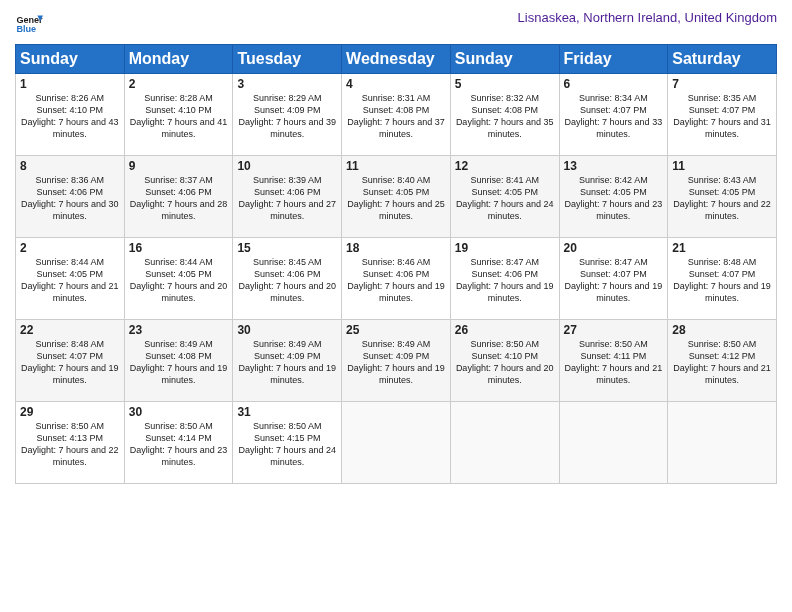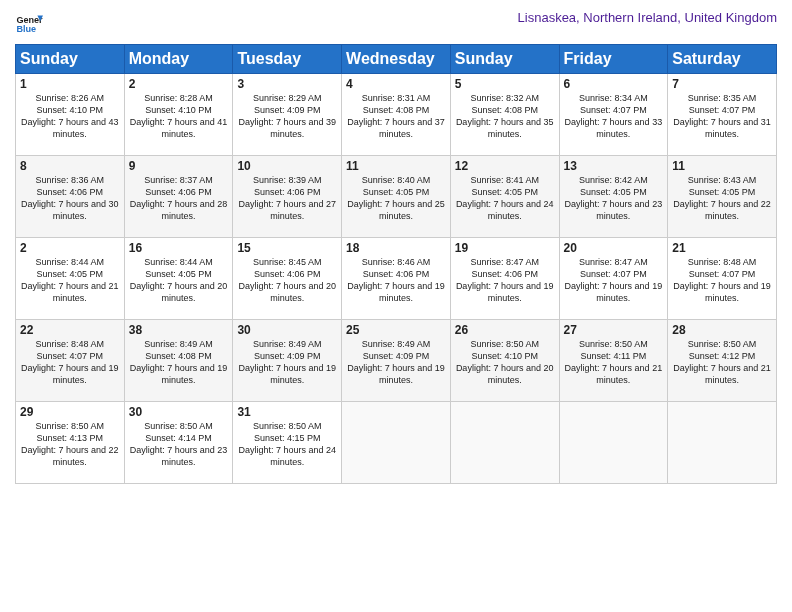--- a/index.html
+++ b/index.html
@@ -291,21 +291,21 @@
         <tr>
           <td>
           <span class="day-num">22</span>
           <div class="day-info">
             Sunrise: 8:48 AM<br>
             Sunset: 4:07 PM<br>
             Daylight: 7 hours and 19 minutes.
           </div>
         </td>
           <td>
-          <span class="day-num">38</span>
+          <span class="day-num">23</span>
           <div class="day-info">
             Sunrise: 8:49 AM<br>
             Sunset: 4:08 PM<br>
             Daylight: 7 hours and 19 minutes.
           </div>
         </td>
           <td>
           <span class="day-num">30</span>
           <div class="day-info">
             Sunrise: 8:49 AM<br>

